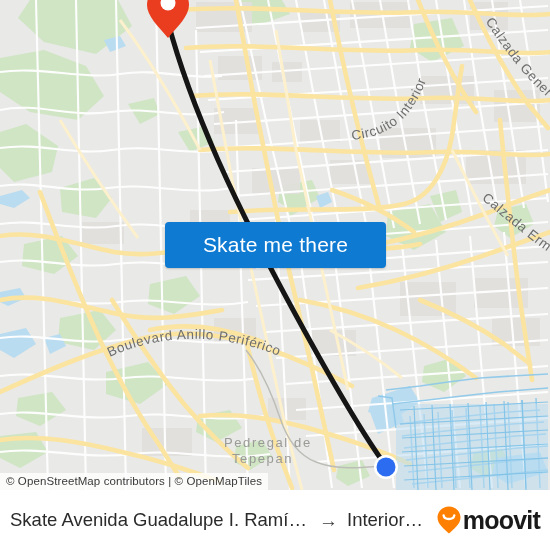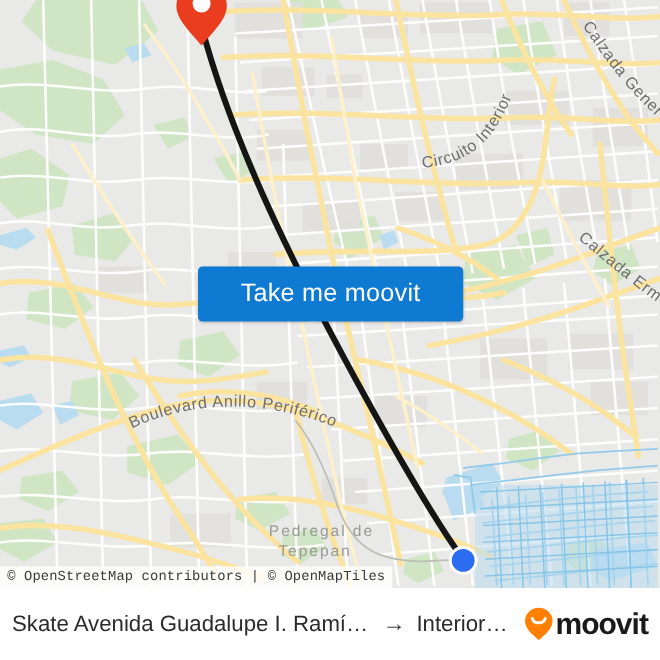--- a/index.html
+++ b/index.html
@@ -15,21 +15,21 @@
   #map svg{position:absolute;left:0;top:0;display:block;}
 
   
   #attribution{
     position:absolute;left:0;bottom:0;
     padding:2px 6px 3px 6px;
     font-size:11.5px;color:#3a3a3a;
     background:rgba(255,255,255,0.80);
     letter-spacing:0.1px;
     white-space:nowrap;
-    font-family:Liberation Mono, monospace;
+    font-family:Liberation Sans, sans-serif;
     text-align:right;
   }
 
   
   #cta{
     position:absolute;left:165px;top:222px;width:221px;height:46px;
     border:none;border-radius:4px;
     background:#0e7ad2;color:#ffffff;
     font-size:21px;font-family:"Liberation Sans","DejaVu Sans",sans-serif;
     cursor:pointer;
@@ -322,21 +322,21 @@
         <g>
           <path d="M168,-16 C179.5,-16 189,-6.5 189,5 C189,16 178,26 168,38 C158,26 147,16 147,5 C147,-6.5 156.5,-16 168,-16 Z" fill="#ea3c1e"></path>
           <circle cx="168" cy="3" r="7.5" fill="#ffffff"></circle>
         </g>
       </g>
     </svg>
 
     <div id="attribution">© OpenStreetMap contributors | © OpenMapTiles</div>
   </div>
 
-  <button id="cta">Take me moovit</button>
+  <button id="cta">Skate me there</button>
 
   <div id="footer">
     <div id="route-label">
       <span id="origin-name">Skate Avenida Guadalupe I. Ramírez Tie…</span>
       <span id="arrow-icon">→</span>
       <span id="dest-name">Interior…</span>
     </div>
     <div id="brand">
       <svg width="26" height="30" viewBox="0 0 26 30" aria-hidden="true">
         <path d="M13,1.5 C19.4,1.5 24.5,6.5 24.5,12.6 C24.5,19.6 17.2,24.6 13,28.5 C8.8,24.6 1.5,19.6 1.5,12.6 C1.5,6.5 6.6,1.5 13,1.5 Z" fill="#ff8000"></path>

